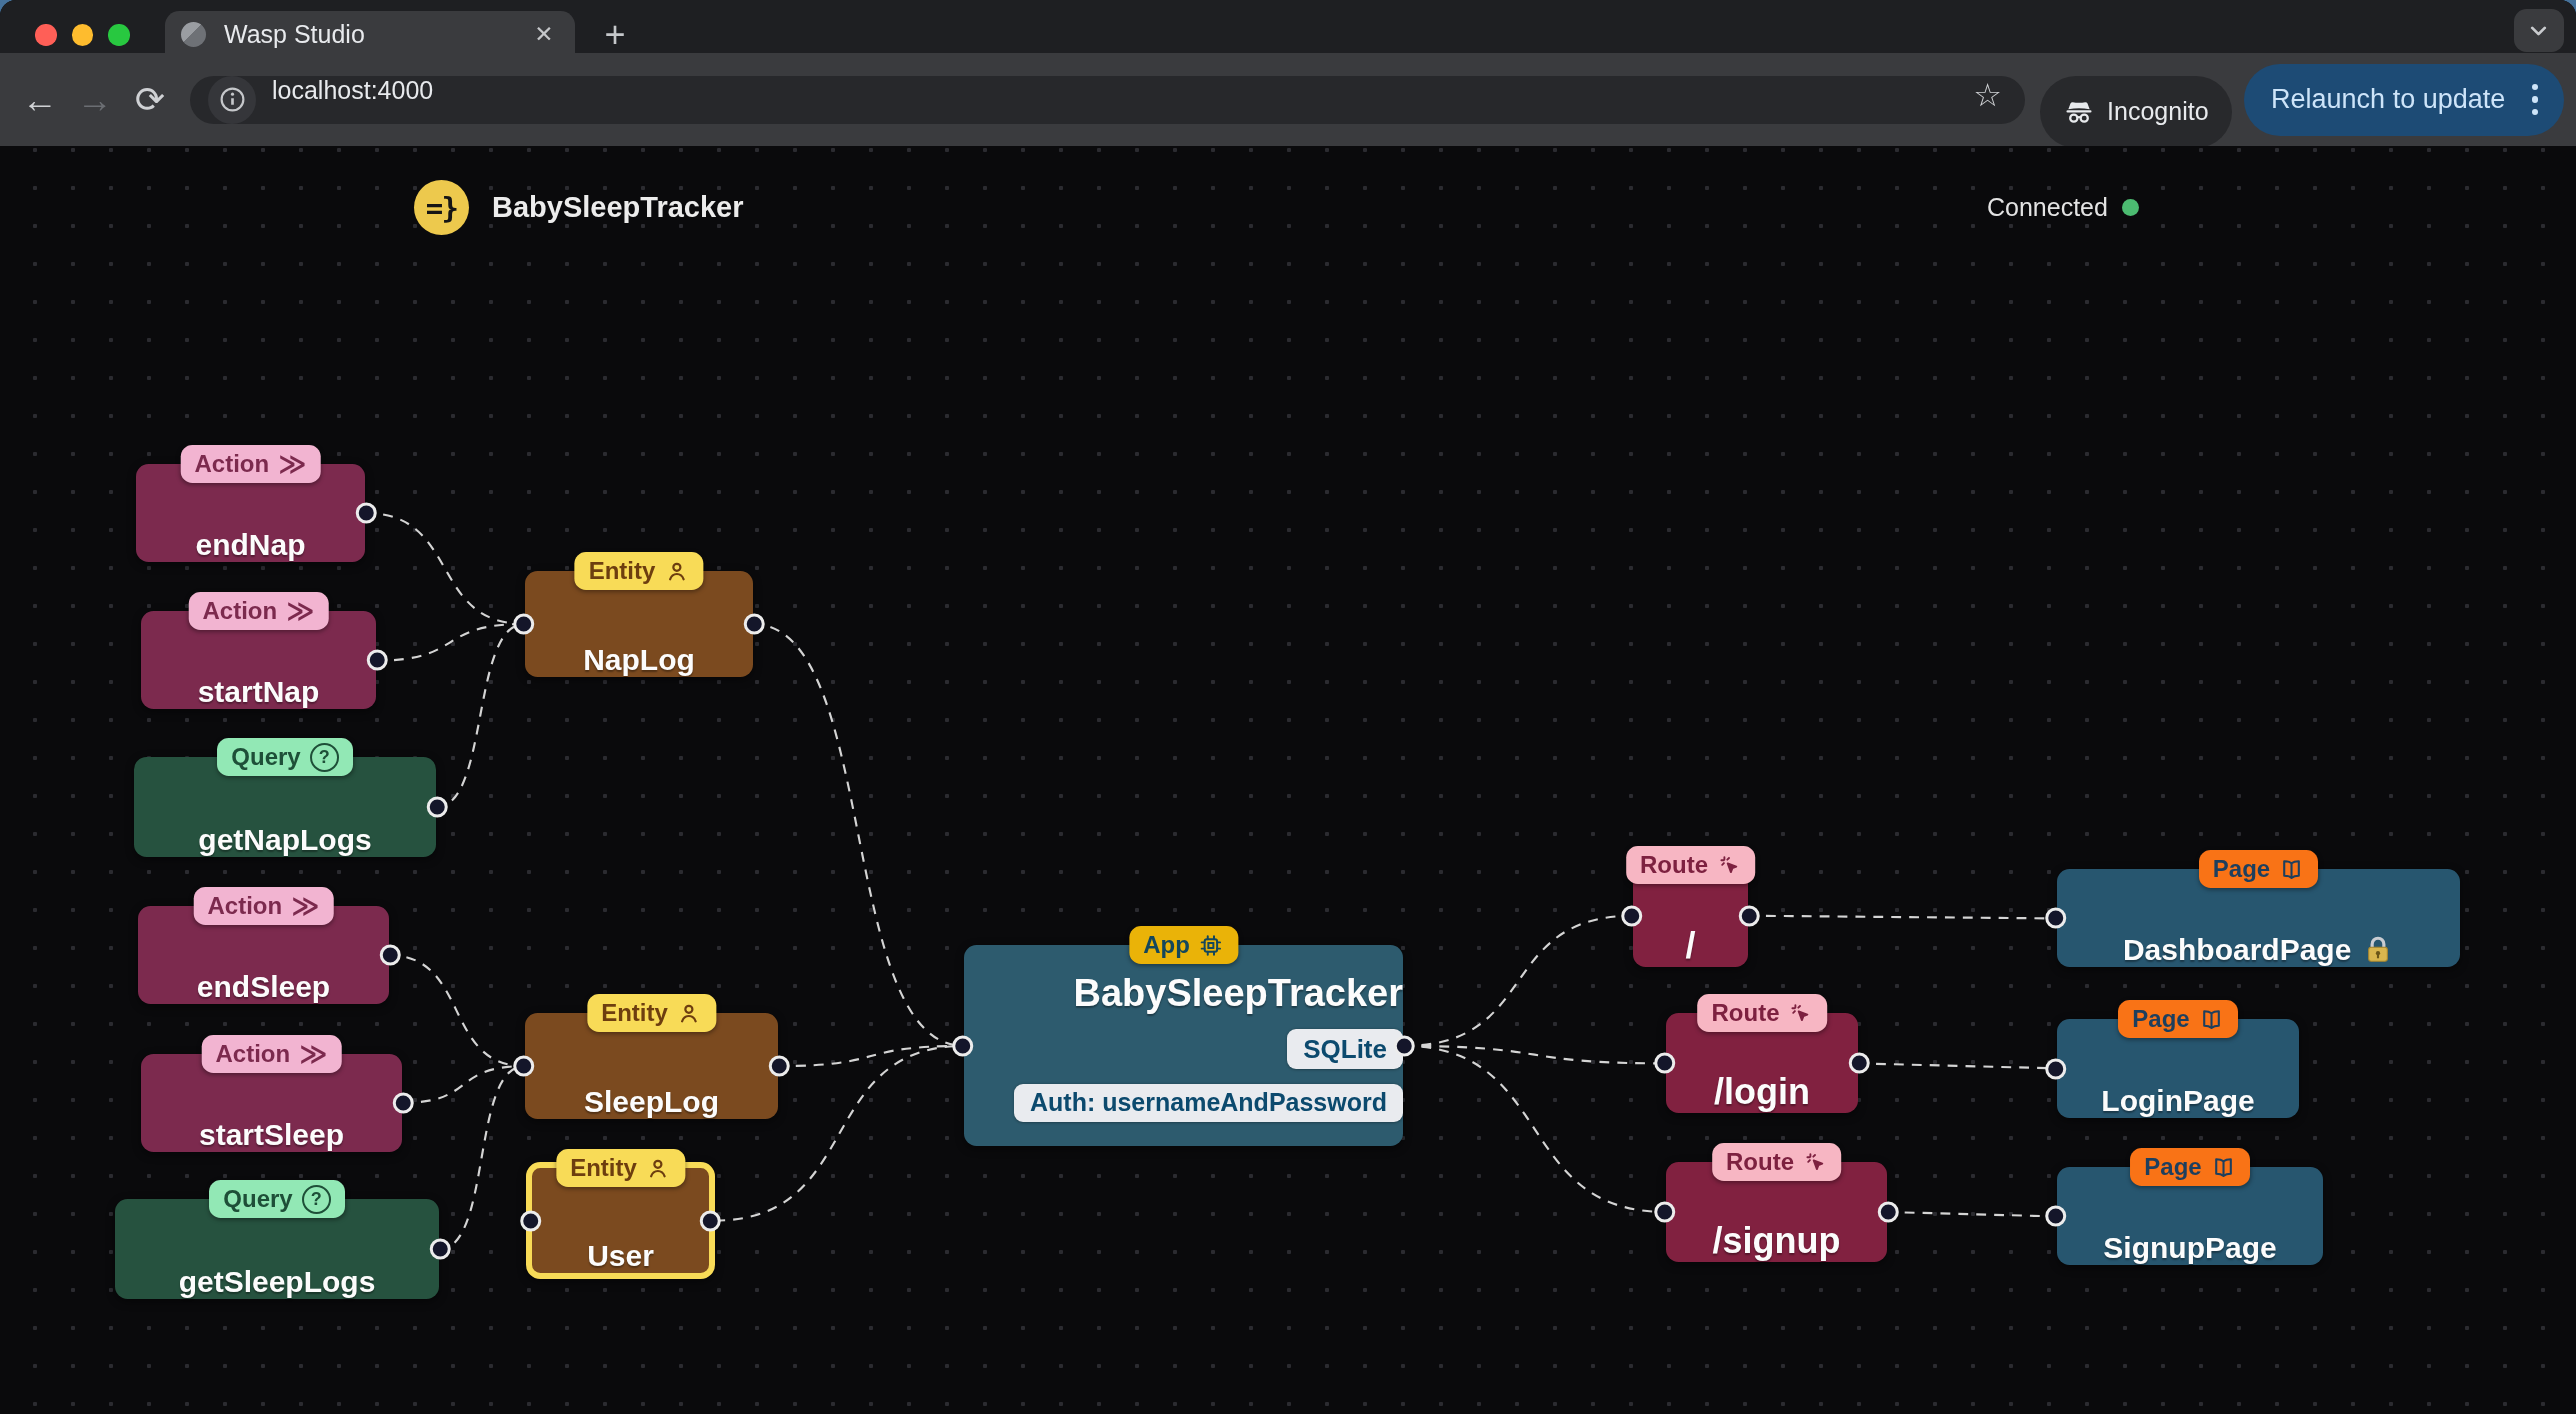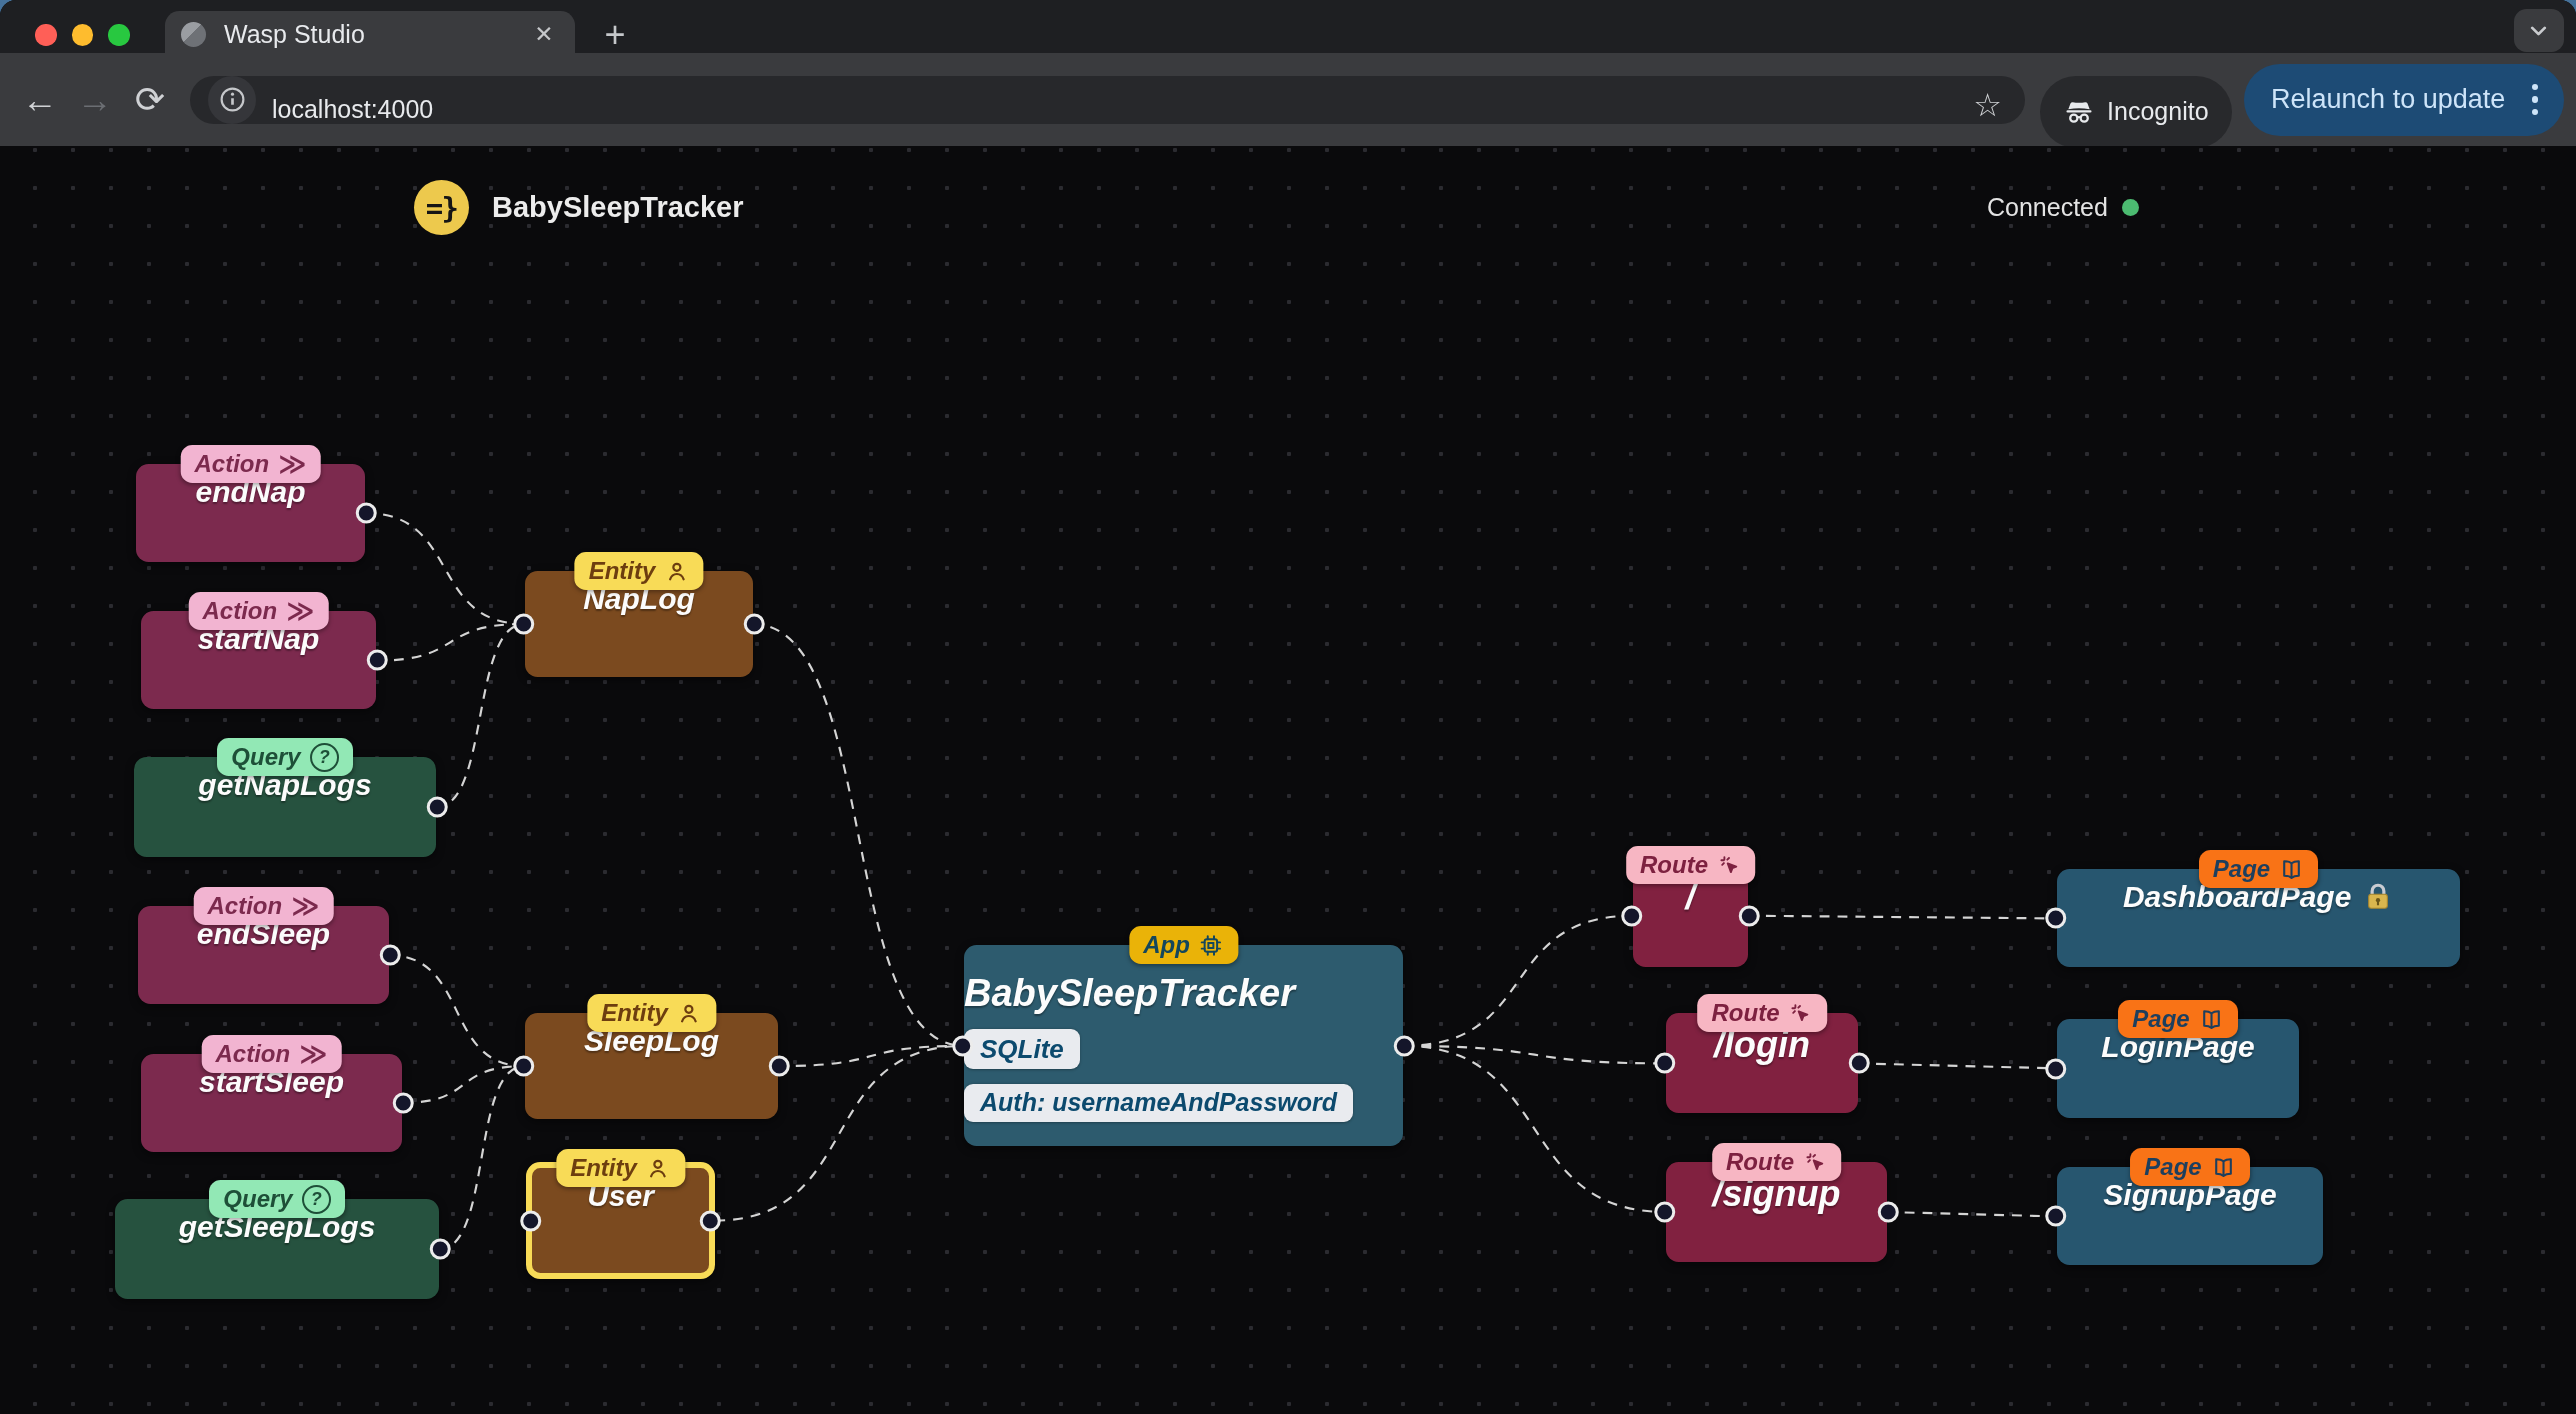--- a/index.html
+++ b/index.html
@@ -13,39 +13,39 @@
   .favicon{width:25px;height:25px;border-radius:50%;background:linear-gradient(135deg,#9a9da2 45%,#6e7176 46%);margin-right:18px;flex:none;}
   .tab-title{font-size:25px;flex:1;white-space:nowrap;overflow:hidden;}
   .tab-close{font-size:23px;color:#c5c7ca;padding:0 5.4px;cursor:default;}
   .newtab{position:absolute;left:591px;top:10.7px;width:48px;height:48px;display:flex;align-items:center;justify-content:center;color:#c5c7ca;font-size:36px;font-weight:300;}
   .strip-chevron{position:absolute;right:12.5px;top:9px;width:50px;height:43px;border-radius:12.5px;background:#3a3b3e;display:flex;align-items:center;justify-content:center;}
   
   .toolbar{height:93px;background:#3a3b3e;display:flex;align-items:center;position:relative;}
   .nav-btn{width:55px;height:55px;display:flex;align-items:center;justify-content:center;font-size:36px;color:#cfd1d4;flex:none;}
   .nav-btn.disabled{color:#6b6e73;}
   .nav-btn.first{margin-left:12.5px;}
-  .urlbar{flex:1;height:48px;background:#27282b;border-radius:30px;margin:0 14.3px 0 12.5px;display:flex;align-items:flex-end;padding:0 18px;box-sizing:border-box;}
+  .urlbar{flex:1;height:48px;background:#27282b;border-radius:30px;margin:0 14.3px 0 12.5px;display:flex;align-items:flex-start;padding:0 18px;box-sizing:border-box;}
   .info-circle{width:48px;height:48px;border-radius:50%;background:#35363a;display:flex;align-items:center;justify-content:center;flex:none;margin-right:16px;}
   .url-text{color:#e8eaed;font-size:25px;flex:1;}
   .star{font-size:32px;color:#cfd1d4;flex:none;padding-right:5.4px;}
   .incognito{height:72px;background:#28292c;border-radius:36px;display:flex;align-items:center;gap:12.5px;padding:0 23px;margin-right:12.5px;color:#e8eaed;font-size:25px;flex:none;margin-top:24px;}
   .relaunch{height:72px;background:#1d4b75;border-radius:36px;display:flex;align-items:center;gap:21.5px;padding:0 19.7px 0 27px;margin-right:12.5px;color:#cde4f9;font-size:27px;flex:none;}
   .menu-dots{display:flex;flex-direction:column;gap:6.3px;padding:5.4px;}
   .menu-dots i{width:6.3px;height:6.3px;border-radius:50%;background:#cde4f9;display:block;}
   
   .canvas{position:relative;width:2576px;height:1262px;background:#0a0a0c;
     background-image:radial-gradient(#2b2b30 2px,transparent 2.5px);
     background-size:38px 38px;background-position:16px 23px;overflow:hidden;}
   .app-header{position:absolute;top:34px;left:414px;display:flex;align-items:center;gap:23px;}
   .wasp-logo{width:55px;height:55px;border-radius:50%;background:#edc94d;color:#151515;display:flex;align-items:center;justify-content:center;font-family:"DejaVu Sans Mono",monospace;font-weight:bold;font-size:29px;letter-spacing:-1.8px;}
   .app-title{color:#ececec;font-size:29px;font-weight:bold;}
   .connected{position:absolute;top:47px;left:1987px;display:flex;align-items:center;gap:14.3px;color:#e3e3e3;font-size:25px;}
   .conn-dot{width:17px;height:17px;border-radius:50%;background:#4cbb71;display:block;}
   
-  .node{position:absolute;border-radius:12.5px;box-sizing:border-box;display:flex;align-items:flex-start;justify-content:center;box-shadow:0 2.7px 9px rgba(0,0,0,.45);font-style:italic;}
+  .node{position:absolute;border-radius:12.5px;box-sizing:border-box;display:flex;align-items:flex-end;justify-content:center;box-shadow:0 2.7px 9px rgba(0,0,0,.45);}
   .node .title{color:#fcfcfc;font-weight:bold;font-size:30px;text-shadow:0 1.8px 1.8px rgba(0,0,0,.35);display:flex;align-items:center;gap:10.7px;padding-top:10.7px;}
   .badge{position:absolute;top:-19px;left:50%;transform:translateX(-50%);height:38px;border-radius:11.6px;display:flex;align-items:center;gap:9px;padding:0 14.3px;font-size:24px;font-weight:600;white-space:nowrap;box-shadow:0 1.8px 4.5px rgba(0,0,0,.35);}
   .node.action{background:#7c2a4e;} .node.action .badge{background:#f2b4d1;color:#7c2a4e;}
   .node.query{background:#26523f;}  .node.query .badge{background:#92e8b5;color:#1e4f38;}
   .node.entity{background:#7b4a1f;} .node.entity .badge{background:#f8db57;color:#6d3e0f;}
   .node.entity.auth{border:6.3px solid #f8db57;border-radius:14.3px;}
   .node.app{background:#2d5b6e;flex-direction:column;justify-content:flex-start;padding-top:27px;gap:14.3px;}
   .node.app .badge{background:#eab308;color:#14475c;}
   .node.app .title{font-size:38px;padding-top:0;}
   .node.route{background:#812140;} .node.route .badge{background:#f7b6c3;color:#7d2140;}

